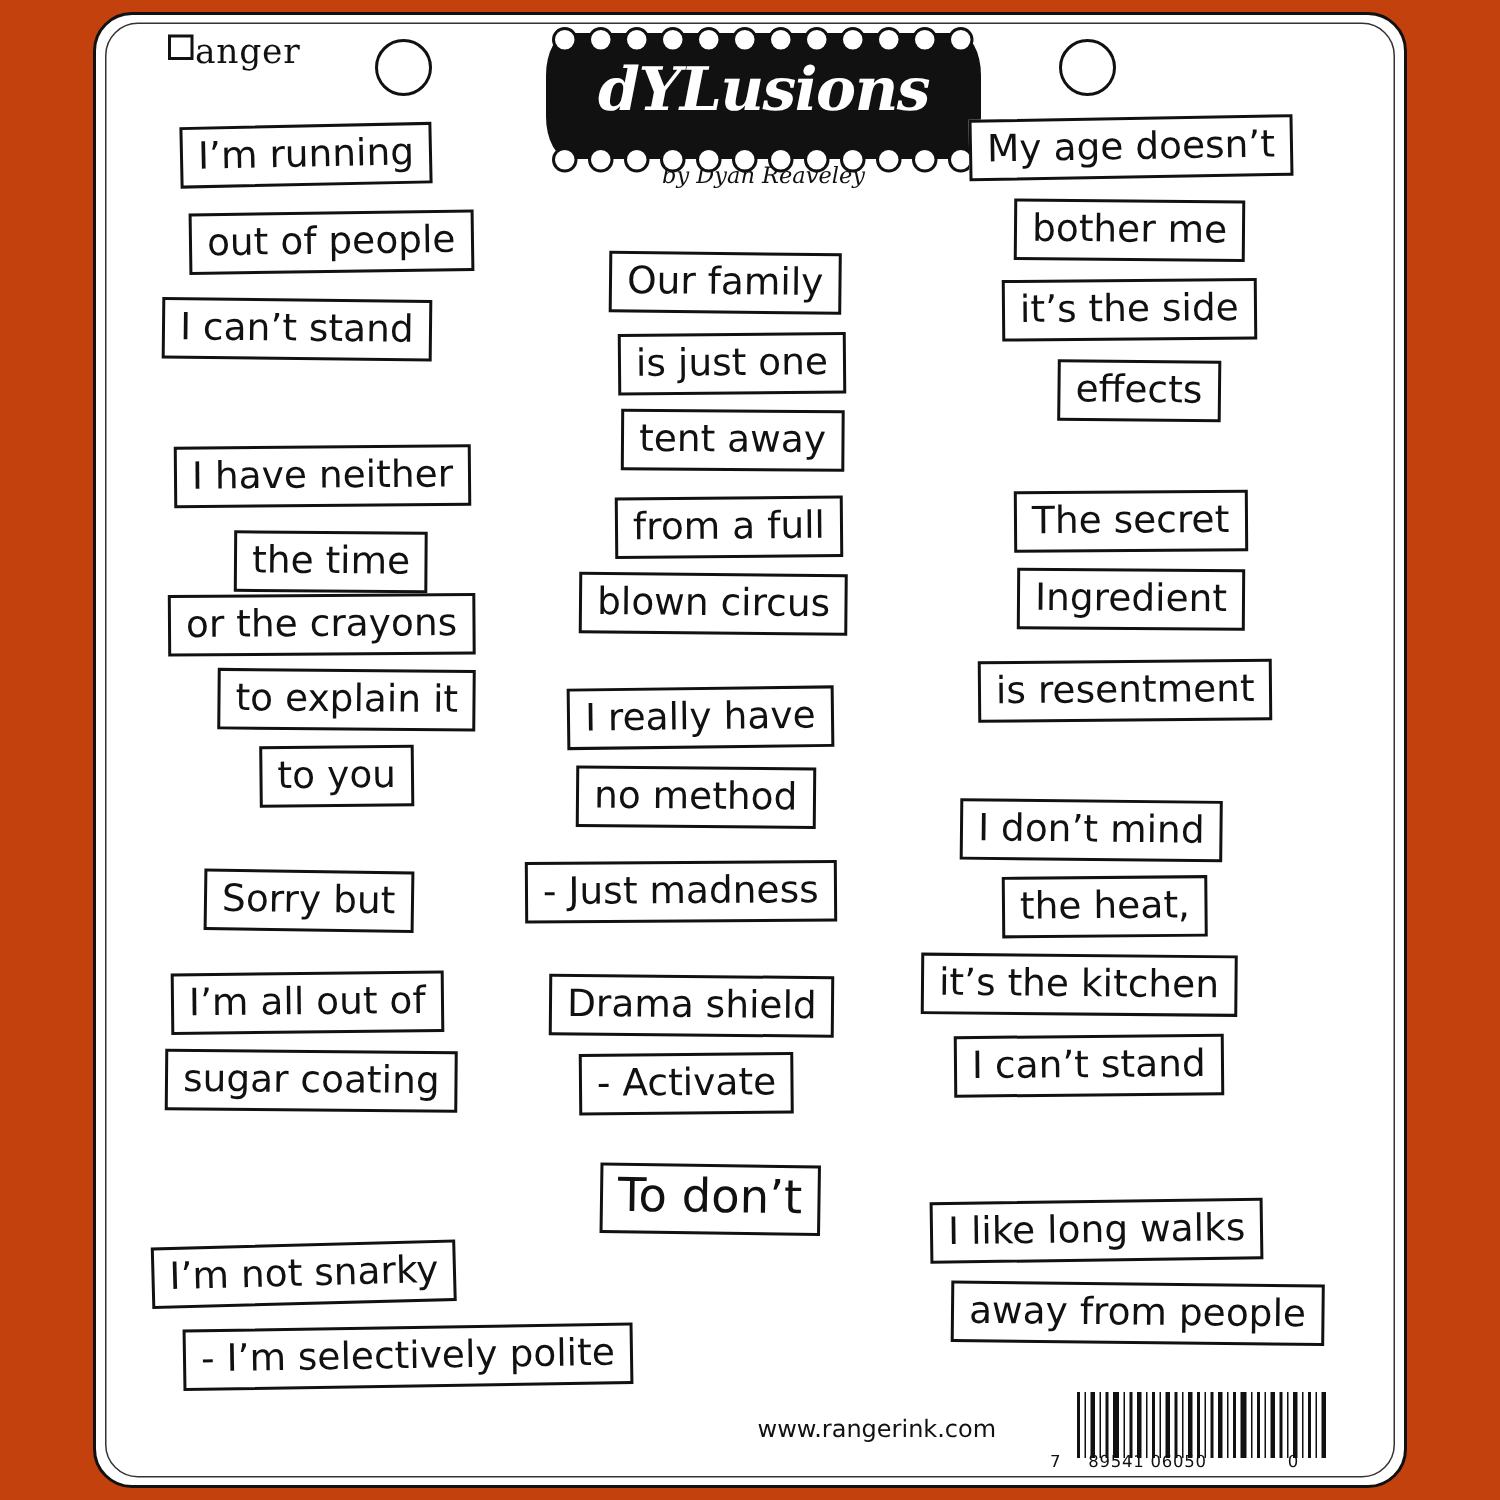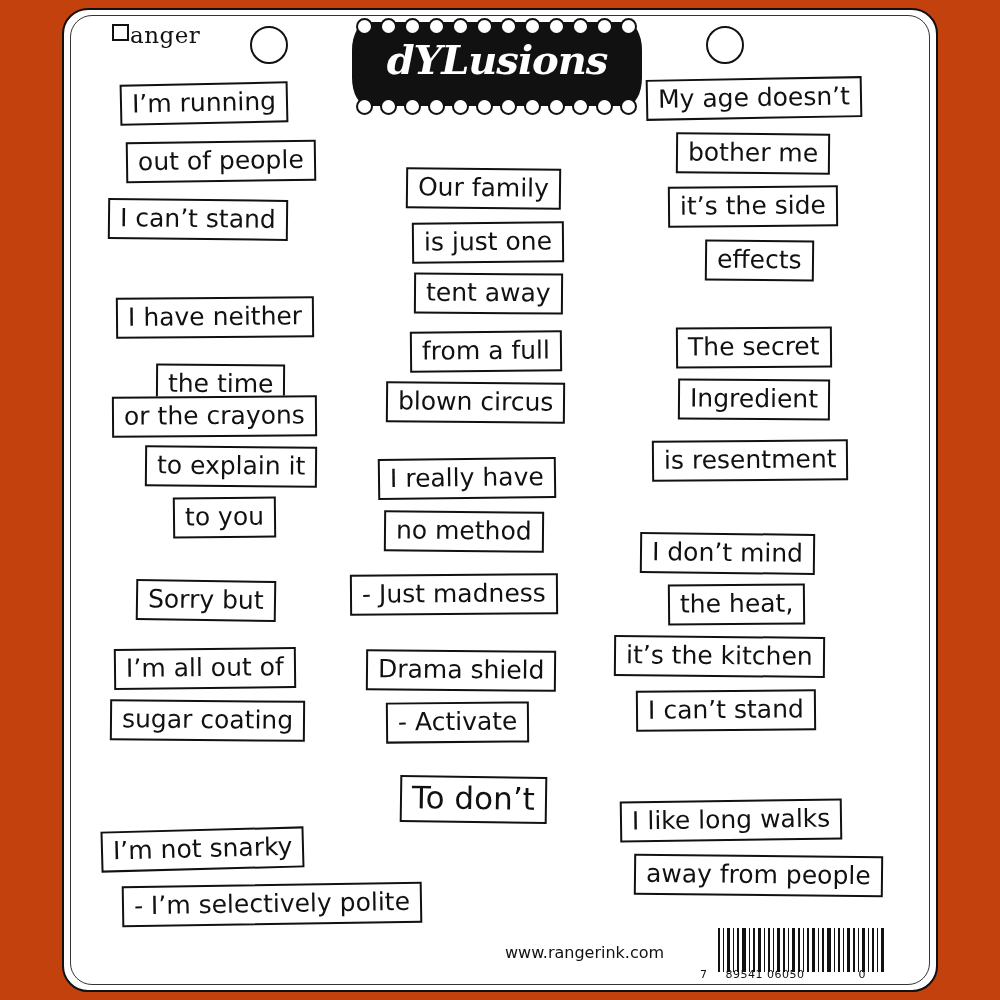--- a/index.html
+++ b/index.html
@@ -64,21 +64,21 @@
     border: 2px solid #111;
     width: 13px;
     height: 13px;
     margin-right: 1px;
     vertical-align: 2px;
   }
 
   
   .banner {
     position: absolute;
-    left: 352px;
+    left: 364px;
     top: 22px;
     width: 290px;
     height: 112px;
   }
   .banner-shape {
     position: absolute;
     left: 0; top: 0;
     width: 100%;
     height: 84px;
     background: #111;
@@ -178,20 +178,21 @@
   <div class="hole left"></div>
   <div class="hole right"></div>
 
   <div class="ranger">
     <span class="r-box"></span><span>anger</span>
   </div>
 
   <div class="banner">
     <div class="banner-shape"></div>
     <div class="banner-word">dYLusions</div>
+    <div class="banner-sub">by Dyan Reaveley</div>
   <div class="scallop" style="left: 4px; top: -4px;"></div>
       <div class="scallop" style="left: 4px; top: 76px;"></div>
       <div class="scallop" style="left: 28px; top: -4px;"></div>
       <div class="scallop" style="left: 28px; top: 76px;"></div>
       <div class="scallop" style="left: 52px; top: -4px;"></div>
       <div class="scallop" style="left: 52px; top: 76px;"></div>
       <div class="scallop" style="left: 76px; top: -4px;"></div>
       <div class="scallop" style="left: 76px; top: 76px;"></div>
       <div class="scallop" style="left: 100px; top: -4px;"></div>
       <div class="scallop" style="left: 100px; top: 76px;"></div>
@@ -209,21 +210,21 @@
       <div class="scallop" style="left: 244px; top: 76px;"></div>
       <div class="scallop" style="left: 268px; top: -4px;"></div>
       <div class="scallop" style="left: 268px; top: 76px;"></div>
     </div>
 
   <div id="phrase-layer">
       <div class="phrase" style="left: 120px; top: 83px; transform: rotate(-1.2deg);">I’m running</div>
       <div class="phrase" style="left: 126px; top: 141px; transform: rotate(-0.8deg);">out of people</div>
       <div class="phrase" style="left: 108px; top: 199px; transform: rotate(0.6deg);">I can’t stand</div>
       <div class="phrase" style="left: 116px; top: 297px; transform: rotate(-0.5deg);">I have neither</div>
-      <div class="phrase" style="left: 156px; top: 364px; transform: rotate(0.4deg); text-align: center;">the time</div>
+      <div class="phrase" style="left: 156px; top: 354px; transform: rotate(0.4deg); text-align: center;">the time</div>
       <div class="phrase" style="left: 112px; top: 396px; transform: rotate(-0.4deg);">or the crayons</div>
       <div class="phrase" style="left: 145px; top: 446px; transform: rotate(0.5deg);">to explain it</div>
       <div class="phrase" style="left: 173px; top: 497px; transform: rotate(-0.6deg);">to you</div>
       <div class="phrase" style="left: 136px; top: 580px; transform: rotate(0.8deg);">Sorry but</div>
       <div class="phrase" style="left: 114px; top: 648px; transform: rotate(-0.6deg);">I’m all out of</div>
       <div class="phrase" style="left: 110px; top: 700px; transform: rotate(0.5deg);">sugar coating</div>
       <div class="phrase" style="left: 101px; top: 829px; transform: rotate(-1.5deg);">I’m not snarky</div>
       <div class="phrase" style="left: 122px; top: 884px; transform: rotate(-0.9deg);">- I’m selectively polite</div>
       <div class="phrase" style="left: 406px; top: 168px; transform: rotate(0.6deg);">Our family</div>
       <div class="phrase" style="left: 412px; top: 222px; transform: rotate(-0.5deg);">is just one</div>

